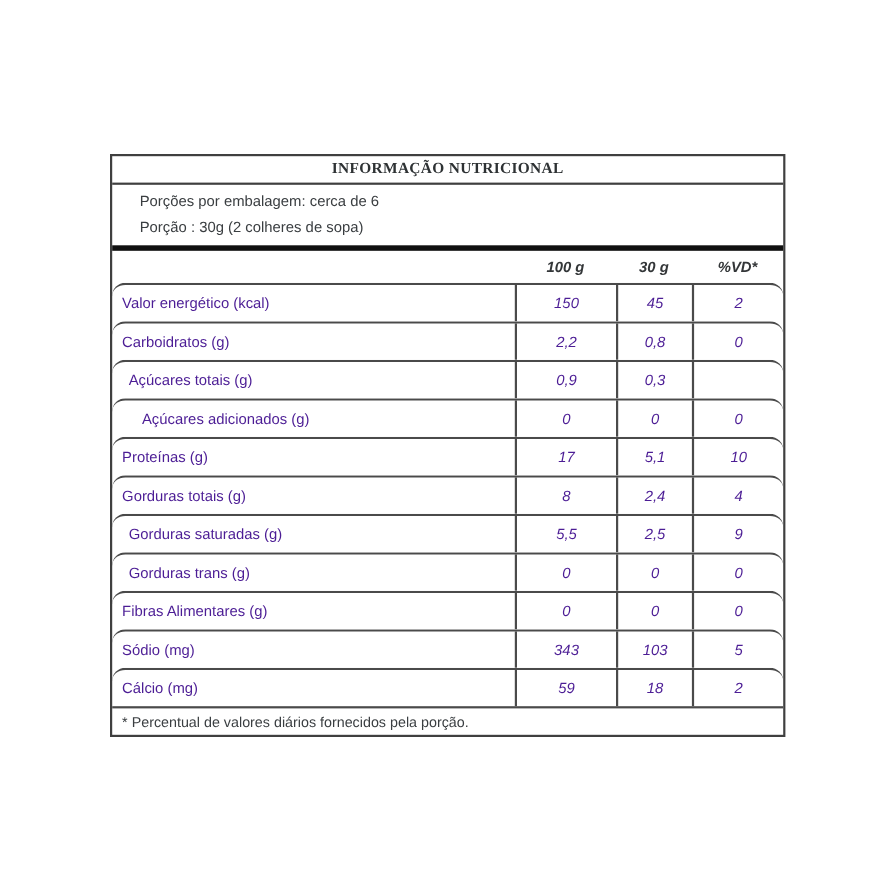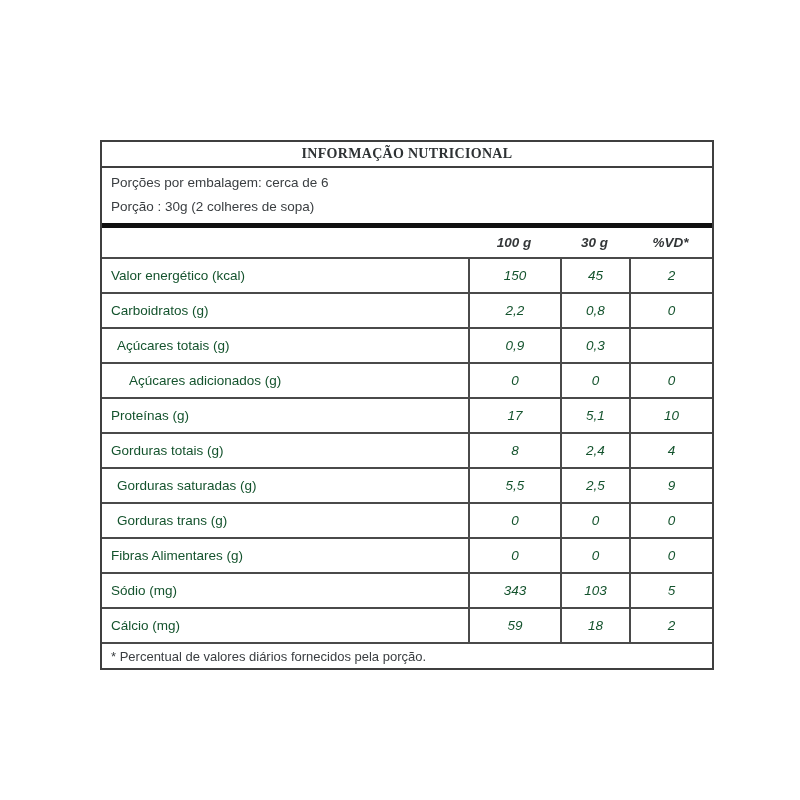--- a/index.html
+++ b/index.html
@@ -23,21 +23,21 @@
     display: flex; align-items: center; justify-content: center;
     border-bottom: 2px solid #3f3f3f;
     font-family: "Liberation Serif", serif;
     font-weight: 700;
     font-size: 14px;
     letter-spacing: 0.3px;
     color: #2e3234;
     text-align: center;
   }
   .serving-box {
-    padding: 3px 8px 4px 9px;
+    padding: 3px 8px 4px 25px;
     font-size: 13.5px;
     line-height: 24px;
     color: #3a3e41;
   }
   .thick-divider {
     height: 5px;
     background: #101010;
   }
   .grid-row {
     display: grid;
@@ -48,21 +48,22 @@
     align-items: center;
     font-weight: 700;
     font-size: 13.5px;
     color: #333638;
   }
   .data-row {
     height: 35px;
     align-items: stretch;
     border-top: 2px solid #4a4a4a;
     font-size: 13.5px;
-    color: #14532d;
+    color: #4c1d95;
+    border-radius: 12px;
   }
   .cell {
     display: flex;
     align-items: center;
   }
   .label-cell { justify-content: flex-start; padding-left: 9px; }
   .label-cell.indent-1 { padding-left: 15px; }
   .label-cell.indent-2 { padding-left: 27px; }
   .value-cell { justify-content: center; text-align: right; font-style: italic; }
   .data-row .value-cell { border-left: 2px solid #4a4a4a; }

